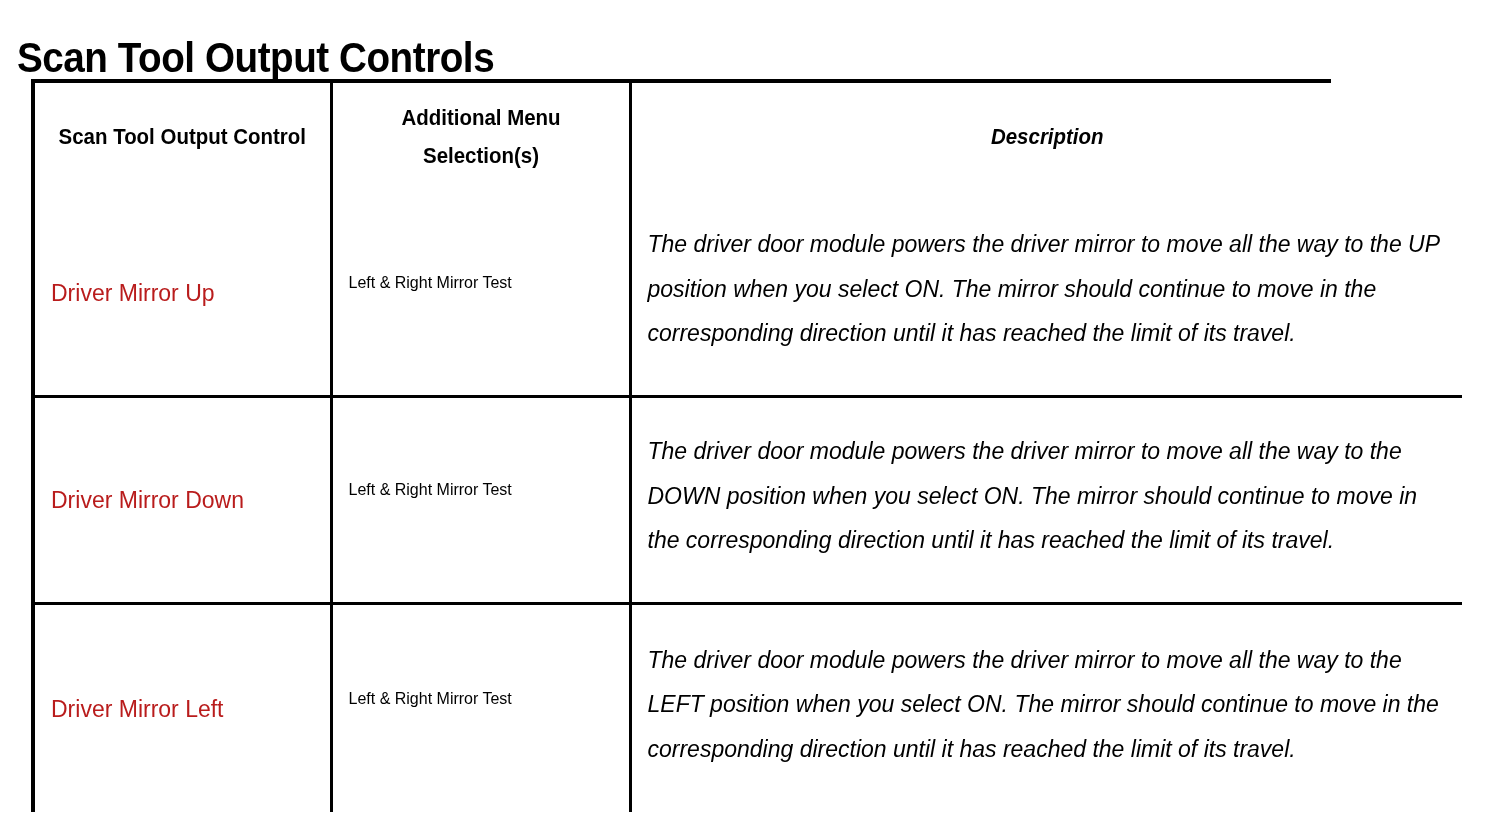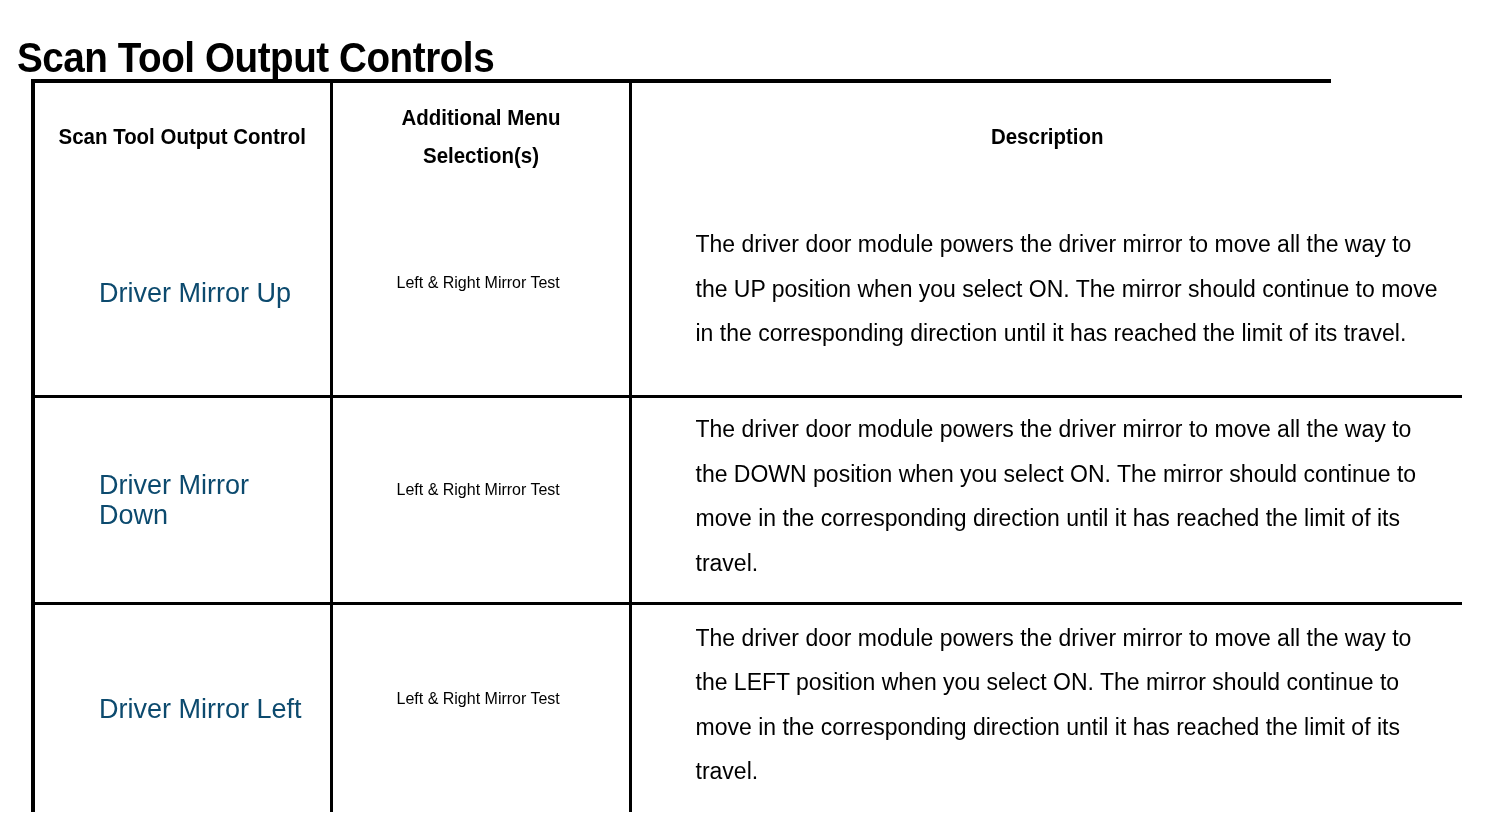--- a/index.html
+++ b/index.html
@@ -62,21 +62,21 @@
   table.grid col.c2 { width: 299px; }
   table.grid col.c3 { width: 832px; }
 
   table.grid td {
     border-right: 3px solid #000000;
     border-bottom: 3px solid #000000;
     vertical-align: middle;
     padding: 0;
     background: #ffffff;
   }
-  table.grid td:last-child { border-right: none; }
+  table.grid td:last-child { border-right: none; font-style: italic; }
   table.grid tr:last-child td { border-bottom: none; }
 
   
   tr.header-row td {
     border-bottom: 5px solid #000000;
     height: 108px;
     vertical-align: middle;
   }
   .head-text {
     font-family: "Liberation Sans", sans-serif;
@@ -86,29 +86,29 @@
     text-align: center;
     transform: scaleX(0.93);
     padding: 0 10px;
     color: #000000;
   }
   .head-text.desc-head {
     line-height: 30px;
   }
 
   
-  tr.data-row td { height: 204px; padding-left: 48px; }
+  tr.data-row td { height: 204px; }
   tr.data-row.row-last td { height: 207px; }
 
   .cell-control {
     font-family: "Liberation Sans", sans-serif;
-    font-size: 27px;
+    font-size: 23px;
     line-height: 30px;
     padding: 0 14px 0 16px;
-    color: #0c4a6e;
+    color: #b91c1c;
   }
 
   .cell-menu {
     font-family: "Liberation Sans", sans-serif;
     font-size: 16px;
     line-height: 44px;
     padding: 0 14px 0 16px;
     color: #000000;
   }
 

